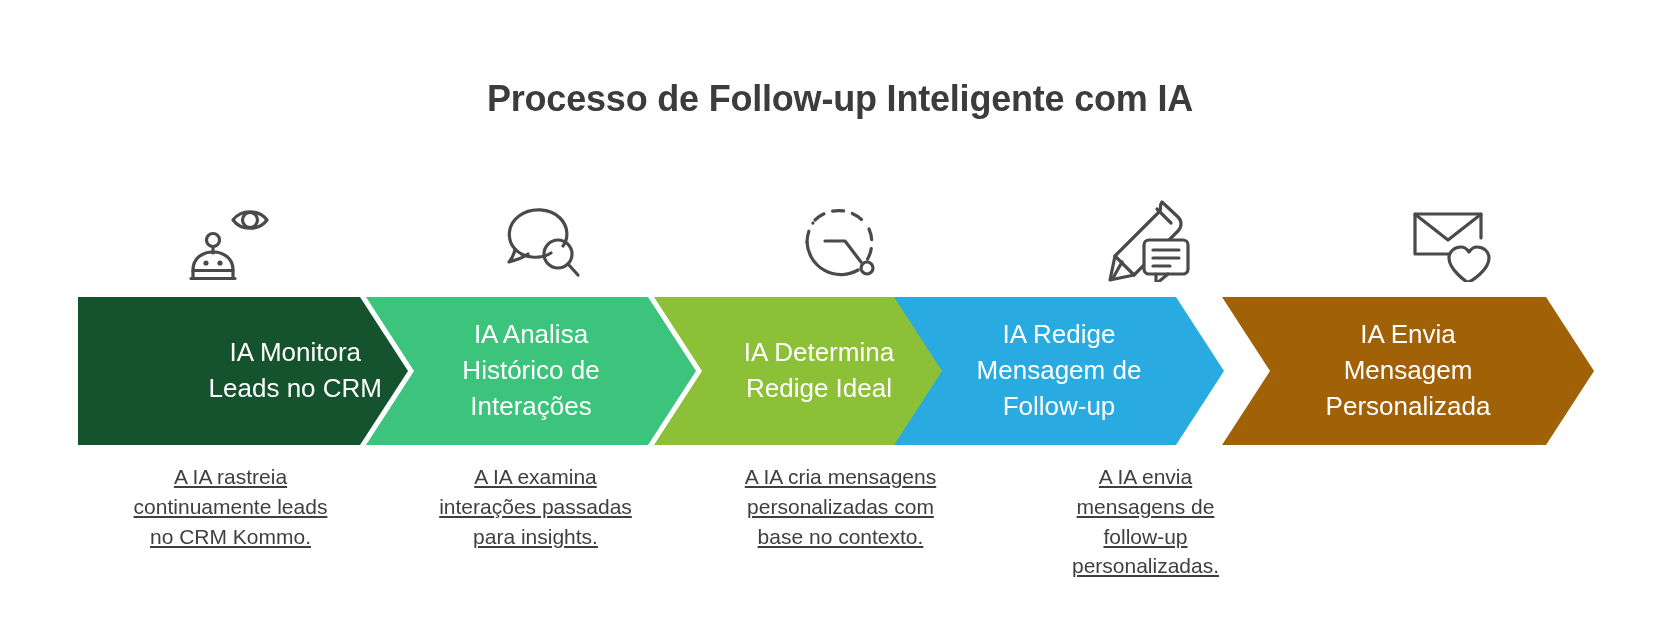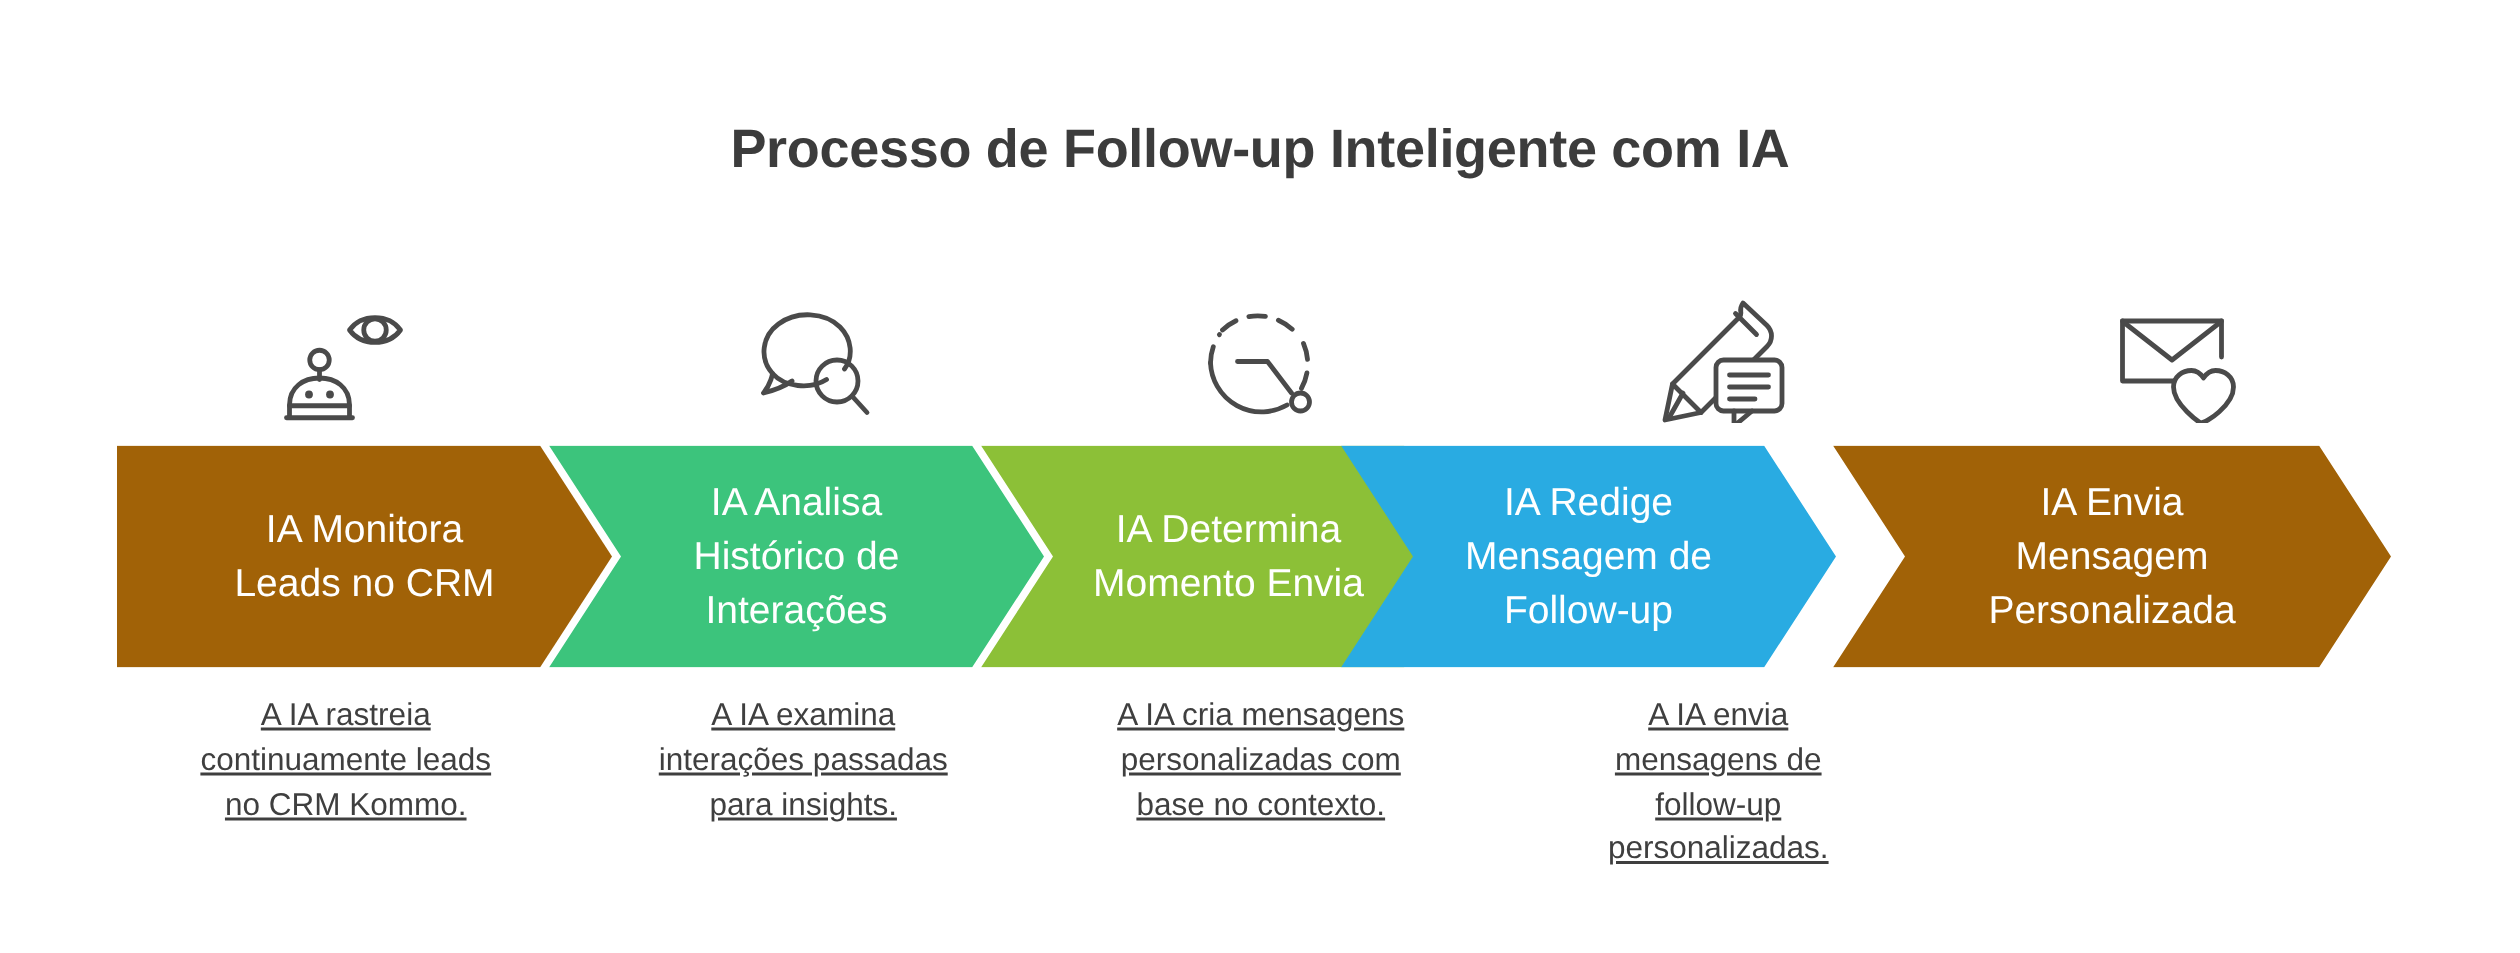--- a/index.html
+++ b/index.html
@@ -186,37 +186,37 @@
           <path d="M11 19 L43 44 L75 19"></path>
           <path d="M62 86 C62 86, 44 74, 44 62 C44 55, 50 51, 56 51 C59 51, 62 53, 64 56 C66 53, 69 51, 72 51 C78 51, 84 55, 84 62 C84 74, 66 86, 62 86 Z" fill="#ffffff"></path>
         </svg>
       </div>
     </div>
 
   </div>
 
   <div class="chevron-row">
 
-    <div class="chevron" style="left:0px; width:330px; background:#a16207;
-                clip-path: polygon(0 0, 282px 0, 330px 74px, 282px 148px, 0 148px);">
+    <div class="chevron" style="left:0px; width:330px; background:#14532d;
+                clip-path: polygon(0 0, 282px 0, 330px 74px, 282px 148px, 0 148px); justify-content: flex-end;">
       <span class="chev-label">IA Monitora
 Leads no CRM</span>
     </div>
 
     <div class="chevron" style="left:288px; width:330px; background:#3cc47c;
                 clip-path: polygon(0 0, 282px 0, 330px 74px, 282px 148px, 0 148px, 48px 74px);">
       <span class="chev-label">IA Analisa
 Histórico de
 Interações</span>
     </div>
 
     <div class="chevron" style="left:576px; width:330px; background:#8cc037;
                 clip-path: polygon(0 0, 282px 0, 330px 74px, 282px 148px, 0 148px, 48px 74px);">
       <span class="chev-label">IA Determina
-Momento Envia</span>
+Redige Ideal</span>
     </div>
 
     <div class="chevron" style="left:816px; width:330px; background:#29abe2;
                 clip-path: polygon(0 0, 282px 0, 330px 74px, 282px 148px, 0 148px, 48px 74px);">
       <span class="chev-label">IA Redige
 Mensagem de
 Follow-up</span>
     </div>
 
     <div class="chevron" style="left:1144px; width:372px; background:#a16207;

